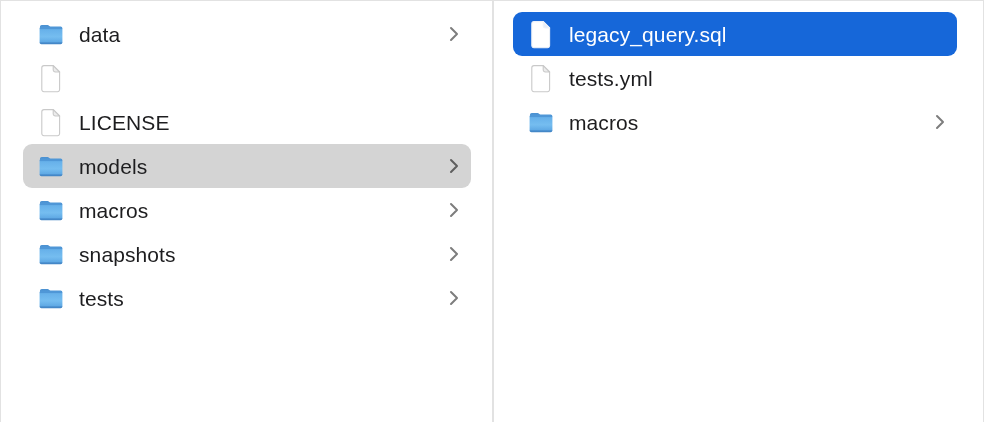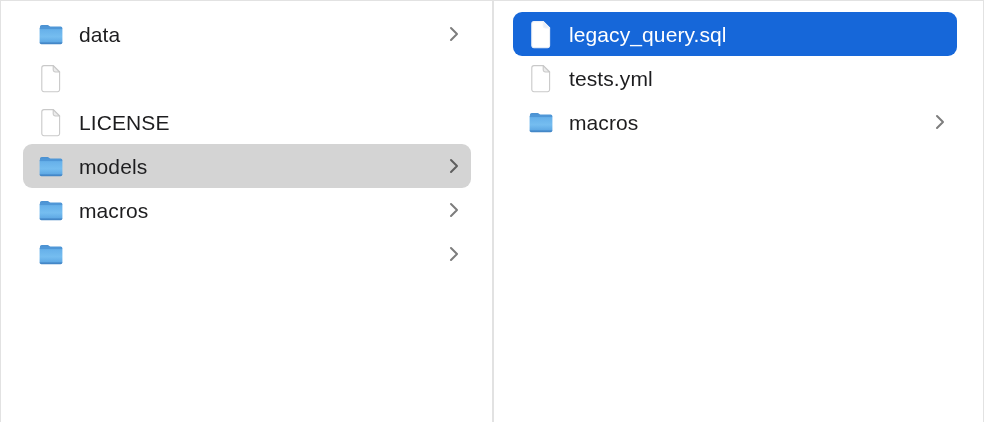--- a/index.html
+++ b/index.html
@@ -151,28 +151,45 @@
 
 
   <div class="row">
     <span class="icon icon-folder">
       <svg width="28" height="23" viewBox="0 0 28 23">
         <path d="M3 6 V3.6 A1.7 1.7 0 0 1 4.7 1.9 h5.9 a1.7 1.7 0 0 1 1.2 0.5 L13.6 4.2 V6 Z" fill="#4c92d2"></path>
         <rect x="2.6" y="3.6" width="22.8" height="17.6" rx="1.8" fill="url(#folderGrad)"></rect>
       </svg>
     </span>
 
-    <span class="spacer"></span>
-    <span class="chevron">
-      <svg width="10" height="16" viewBox="0 0 10 16">
-        <path d="M2 2 L8 8 L2 14" fill="none" stroke="currentColor" stroke-width="2" stroke-linecap="round" stroke-linejoin="round"></path>
-      </svg>
-    </span>
-  </div>
-
+    <span class="label">snapshots</span>
+    <span class="spacer"></span>
+    <span class="chevron">
+      <svg width="10" height="16" viewBox="0 0 10 16">
+        <path d="M2 2 L8 8 L2 14" fill="none" stroke="currentColor" stroke-width="2" stroke-linecap="round" stroke-linejoin="round"></path>
+      </svg>
+    </span>
+  </div>
+
+  <div class="row">
+    <span class="icon icon-folder">
+      <svg width="28" height="23" viewBox="0 0 28 23">
+        <path d="M3 6 V3.6 A1.7 1.7 0 0 1 4.7 1.9 h5.9 a1.7 1.7 0 0 1 1.2 0.5 L13.6 4.2 V6 Z" fill="#4c92d2"></path>
+        <rect x="2.6" y="3.6" width="22.8" height="17.6" rx="1.8" fill="url(#folderGrad)"></rect>
+      </svg>
+    </span>
+
+    <span class="label">tests</span>
+    <span class="spacer"></span>
+    <span class="chevron">
+      <svg width="10" height="16" viewBox="0 0 10 16">
+        <path d="M2 2 L8 8 L2 14" fill="none" stroke="currentColor" stroke-width="2" stroke-linecap="round" stroke-linejoin="round"></path>
+      </svg>
+    </span>
+  </div>
 </div>
   <div class="col col-right">
   <div class="row sel-active">
 
     <span class="icon icon-file">
       <svg width="23" height="29" viewBox="0 0 23 29">
         <path class="doc-outline" d="M4 1.6 h9.2 L19.6 8 v17.6 a2.2 2.2 0 0 1 -2.2 2.2 H4 a2.2 2.2 0 0 1 -2.2 -2.2 V3.8 A2.2 2.2 0 0 1 4 1.6 Z" fill="#ffffff" stroke="#c9c9c9" stroke-width="1.1"></path>
         <path class="doc-fold" d="M13.2 1.6 v4.2 a2.2 2.2 0 0 0 2.2 2.2 h4.2 Z" fill="#ececec" stroke="#c9c9c9" stroke-width="1.1" stroke-linejoin="round"></path>
       </svg>
     </span>

